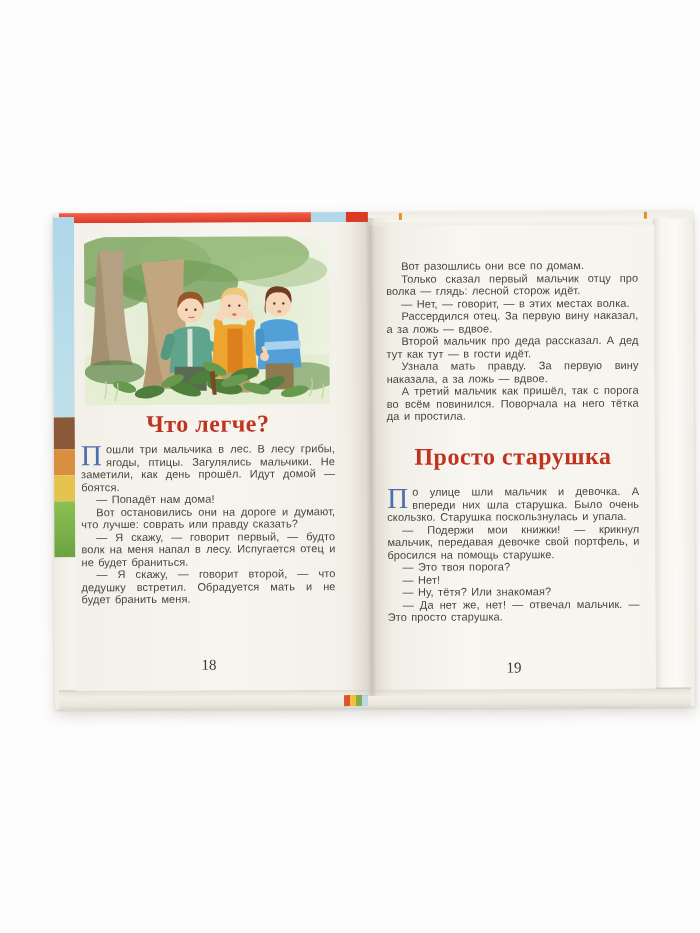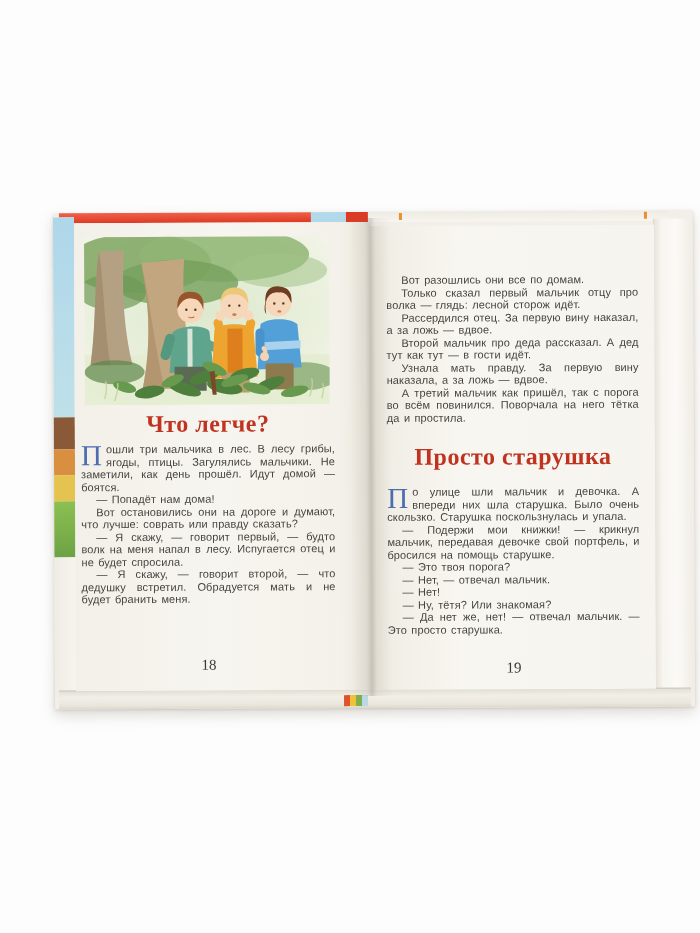--- a/index.html
+++ b/index.html
@@ -35,21 +35,21 @@
   
   .illu{position:absolute;left:10px;top:14px;width:245px;height:168px;}
   .story-title{position:absolute;width:254px;text-align:center;
         font-family:"Liberation Serif", serif;font-weight:bold;
         font-size:24px;letter-spacing:0.5px;color:#c03320;}
   .t-left{left:6px;top:188px;}
   .t-right{left:17px;top:218px;width:252px;}
   .body-text{position:absolute;font-size:11px;line-height:12.5px;color:#46443f;
         text-align:justify;letter-spacing:0.1px;word-spacing:1.2px;}
   .bt-left{left:6px;top:220px;width:254px;}
-  .bt-right-1{left:17px;top:48px;width:252px;}
+  .bt-right-1{left:17px;top:34px;width:252px;}
   .bt-right-2{left:17px;top:260px;width:252px;}
   .body-text p{margin:0;text-indent:15px;}
   .body-text p.first{text-indent:0;}
   .dropcap{float:left;font-family:"Liberation Serif", serif;color:#4d6dae;
         font-size:29px;line-height:23px;padding:1px 4px 0 0;}
   .pageno{position:absolute;top:434px;width:254px;text-align:center;
         font-family:"Liberation Serif", serif;font-size:15px;color:#3c3a36;}
   .pn-left{left:6px;}
   .pn-right{left:17px;width:252px;}
 </style>
@@ -174,44 +174,44 @@
             <path d="M237,162 Q240,152 238,147"></path>
         </g>
       </svg>
 
       <div class="story-title t-left">Что легче?</div>
 
       <div class="body-text bt-left">
         <p class="first"><span class="dropcap">П</span><span>ошли три мальчика в лес. В лесу грибы, ягоды, птицы. Загулялись мальчики. Не заметили, как день прошёл. Идут домой — боятся.</span></p>
         <p>— Попадёт нам дома!</p>
         <p>Вот остановились они на дороге и думают, что лучше: соврать или правду сказать?</p>
-        <p>— Я скажу, — говорит первый, — будто волк на меня напал в лесу. Испугается отец и не будет спросила.</p>
+        <p>— Я скажу, — говорит первый, — будто волк на меня напал в лесу. Испугается отец и не будет браниться.</p>
         <p>— Я скажу, — говорит второй, — что дедушку встретил. Обрадуется мать и не будет бранить меня.</p>
       </div>
 
       <div class="pageno pn-left">18</div>
     </div>
 
     <div class="page page-right">
       <div class="body-text bt-right-1">
         <p>Вот разошлись они все по домам.</p>
         <p>Только сказал первый мальчик отцу про волка — глядь: лесной сторож идёт.</p>
+        <p>— Нет, — говорит, — в этих местах волка.</p>
         <p>Рассердился отец. За первую вину наказал, а за ложь — вдвое.</p>
         <p>Второй мальчик про деда рассказал. А дед тут как тут — в гости идёт.</p>
         <p>Узнала мать правду. За первую вину наказала, а за ложь — вдвое.</p>
         <p>А третий мальчик как пришёл, так с порога во всём повинился. Поворчала на него тётка да и простила.</p>
       </div>
 
       <div class="story-title t-right">Просто старушка</div>
 
       <div class="body-text bt-right-2">
         <p class="first"><span class="dropcap">П</span><span>о улице шли мальчик и девочка. А впереди них шла старушка. Было очень скользко. Старушка поскользнулась и упала.</span></p>
         <p>— Подержи мои книжки! — крикнул мальчик, передавая девочке свой портфель, и бросился на помощь старушке.</p>
         <p>— Это твоя порога?</p>
-        <p>— Нет, — отвечал мальчик.</p>
         <p>— Нет!</p>
         <p>— Ну, тётя? Или знакомая?</p>
         <p>— Да нет же, нет! — отвечал мальчик. — Это просто старушка.</p>
       </div>
 
       <div class="pageno pn-right">19</div>
     </div>
 
     <div class="gutter"></div>
   </div>

